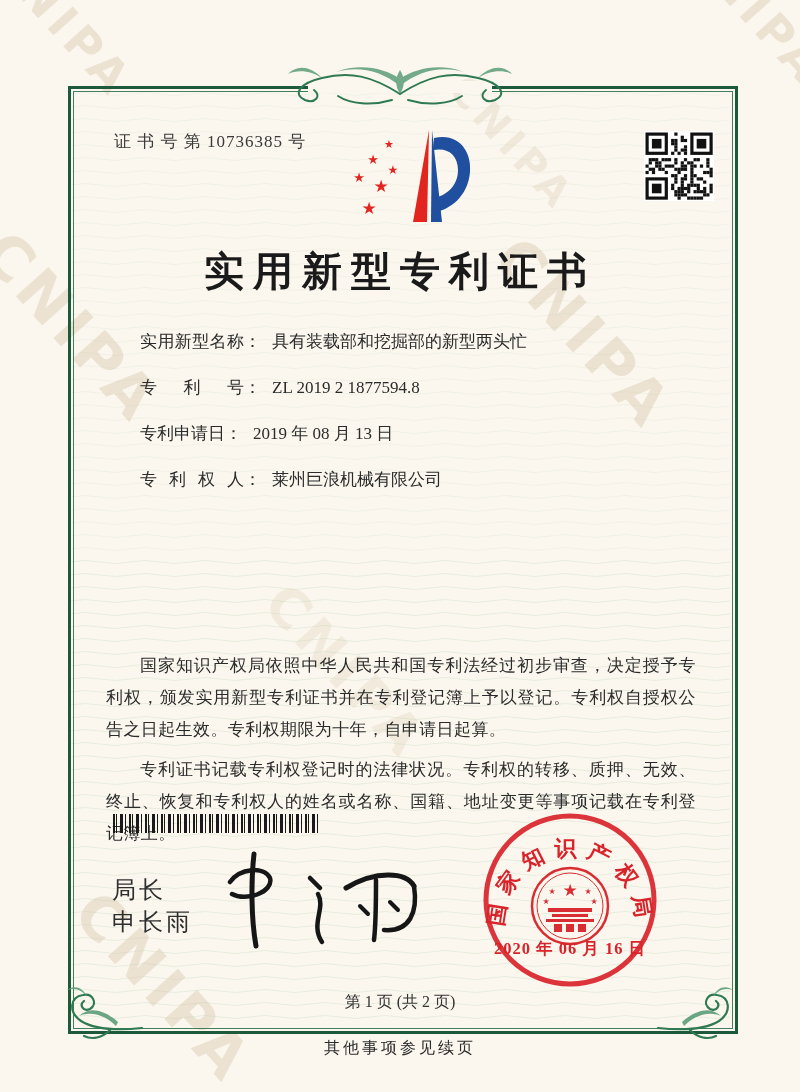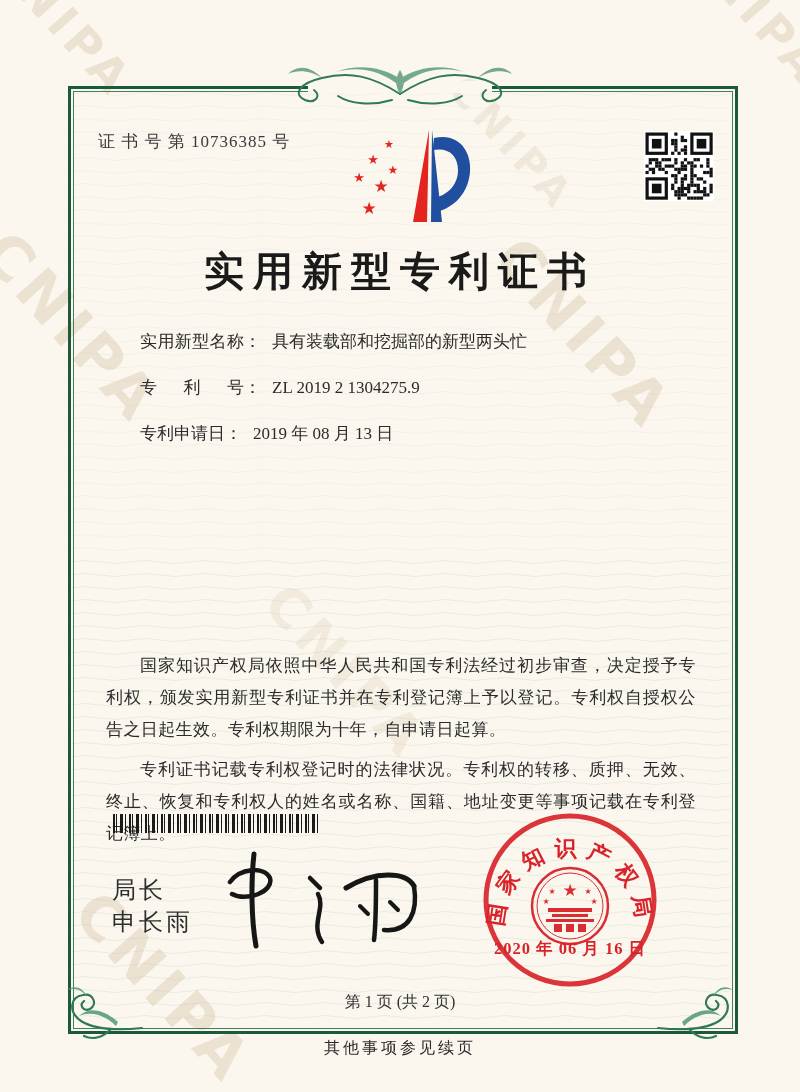--- a/index.html
+++ b/index.html
@@ -9,21 +9,21 @@
   .wm{position:absolute;transform:rotate(48deg);font-family:"DejaVu Sans",sans-serif;
       font-weight:bold;color:rgba(213,196,167,0.40);letter-spacing:6px;user-select:none;}
   
   #waves{position:absolute;left:0;top:0;pointer-events:none;}
   
   .frame{position:absolute;left:68px;top:86px;width:664px;height:942px;
          border:3px solid #1d5a3c;}
   .frame-inner{position:absolute;left:2px;top:2px;right:2px;bottom:2px;border:1px solid #3f7f5d;}
   .orn{position:absolute;}
   
-  .cert-no{position:absolute;left:98px;top:130px;font-size:17px;letter-spacing:1px;color:#3a3a3a;}
+  .cert-no{position:absolute;left:114px;top:130px;font-size:17px;letter-spacing:1px;color:#3a3a3a;}
   .logo{position:absolute;left:336px;top:124px;}
   .qr{position:absolute;left:644px;top:131px;background:#fff;}
   .title{position:absolute;left:0;top:244px;width:800px;text-align:center;
          font-size:40px;font-weight:700;letter-spacing:9px;color:#1a1a1a;}
   
   .fields{position:absolute;left:100px;top:330px;width:610px;display:flex;flex-direction:column;gap:22px;}
   .row{font-size:17px;line-height:24px;white-space:nowrap;color:#2b2b2b;}
   .lbl{display:inline-block;vertical-align:top;margin-left:40px;}
   .lbl.j{width:104px;text-align:justify;text-align-last:justify;text-justify:inter-character;}
   .val{margin-left:11px;}
@@ -328,24 +328,27 @@
       <rect x="55.900000000000006" y="65.5" width="3.2" height="3.2" fill="#111"></rect>
     </svg>
 
   <div class="title">实用新型专利证书</div>
 
   <div class="fields">
     <div class="row">
       <span class="lbl j">实用新型名称</span><span>：</span><span class="val">具有装载部和挖掘部的新型两头忙</span>
     </div>
     <div class="row">
-      <span class="lbl j">专利号</span><span>：</span><span class="val">ZL 2019 2 1304275.9</span>
+      <span class="lbl j">专利号</span><span>：</span><span class="val">ZL 2019 2 1877594.8</span>
     </div>
     <div class="row">
       <span class="lbl">专利申请日</span><span>：</span><span class="val">2019 年 08 月 13 日</span>
+    </div>
+    <div class="row">
+      <span class="lbl j">专利权人</span><span>：</span><span class="val">莱州巨浪机械有限公司</span>
     </div>
   </div>
 
   <div class="paras">
     <p>国家知识产权局依照中华人民共和国专利法经过初步审查，决定授予专利权，颁发实用新型专利证书并在专利登记簿上予以登记。专利权自授权公告之日起生效。专利权期限为十年，自申请日起算。</p>
     <p>专利证书记载专利权登记时的法律状况。专利权的转移、质押、无效、终止、恢复和专利权人的姓名或名称、国籍、地址变更等事项记载在专利登记簿上。</p>
   </div>
 
   <div class="barcode"></div>
 

